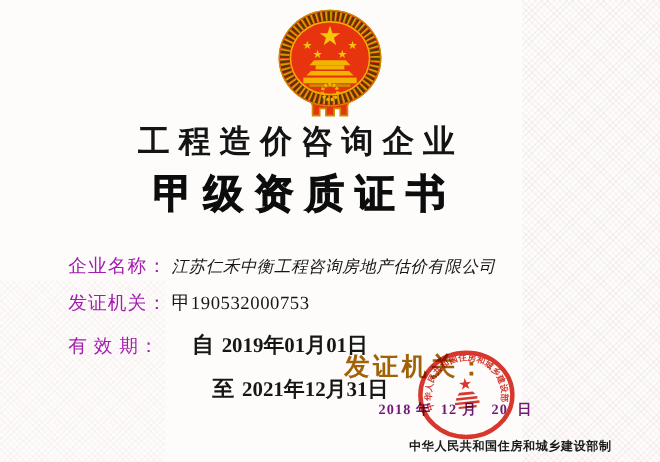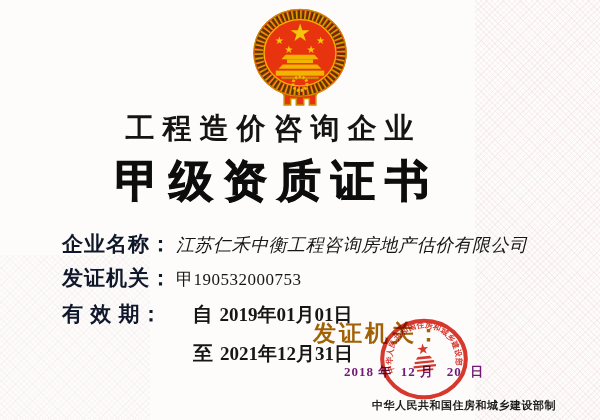--- a/index.html
+++ b/index.html
@@ -23,30 +23,30 @@
 
   .title1{
     position:absolute;left:0;top:109px;width:539px;text-align:center;
     font-family:"DejaVu Sans","Liberation Sans",sans-serif;
     font-size:29px;font-weight:600;letter-spacing:8px;padding-left:8px;
     box-sizing:border-box;color:#141414;
   }
   .title2{
     position:absolute;left:0;top:152px;width:540px;text-align:center;
     font-family:"DejaVu Sans","Liberation Sans",sans-serif;
-    font-size:44px;font-weight:bold;letter-spacing:10px;padding-left:14px;
+    font-size:36px;font-weight:bold;letter-spacing:10px;padding-left:14px;
     box-sizing:border-box;color:#0d0d0d;-webkit-text-stroke:1px #0d0d0d;
   }
 
   .row{position:absolute;left:62px;display:flex;align-items:baseline;white-space:pre;}
   .row .lbl{
-    font-size:21px;font-weight:bold;letter-spacing:1px;color:#0f172a;
+    font-size:17px;font-weight:normal;letter-spacing:1px;color:#a21caf;
   }
   .row-company{top:230px;}
-  .row-company .val{font-size:18px;margin-left:4px;letter-spacing:.5px;font-style:italic;}
+  .row-company .val{font-size:15px;margin-left:4px;letter-spacing:.5px;font-style:italic;}
   .row-certno{top:264px;}
   .row-certno .val{font-size:17px;margin-left:4px;letter-spacing:.5px;}
   .row-valid{top:300px;}
   .row-valid .pre, .row-to .pre{font-size:20px;font-weight:bold;margin-left:30px;}
   .row-valid .val, .row-to .val{font-size:19px;margin-left:7px;font-weight:600;}
   .row-to{top:340px;left:62px;}
   .row-to .pre{margin-left:131px;}
 
   .issuer{
     position:absolute;left:313px;top:318px;

